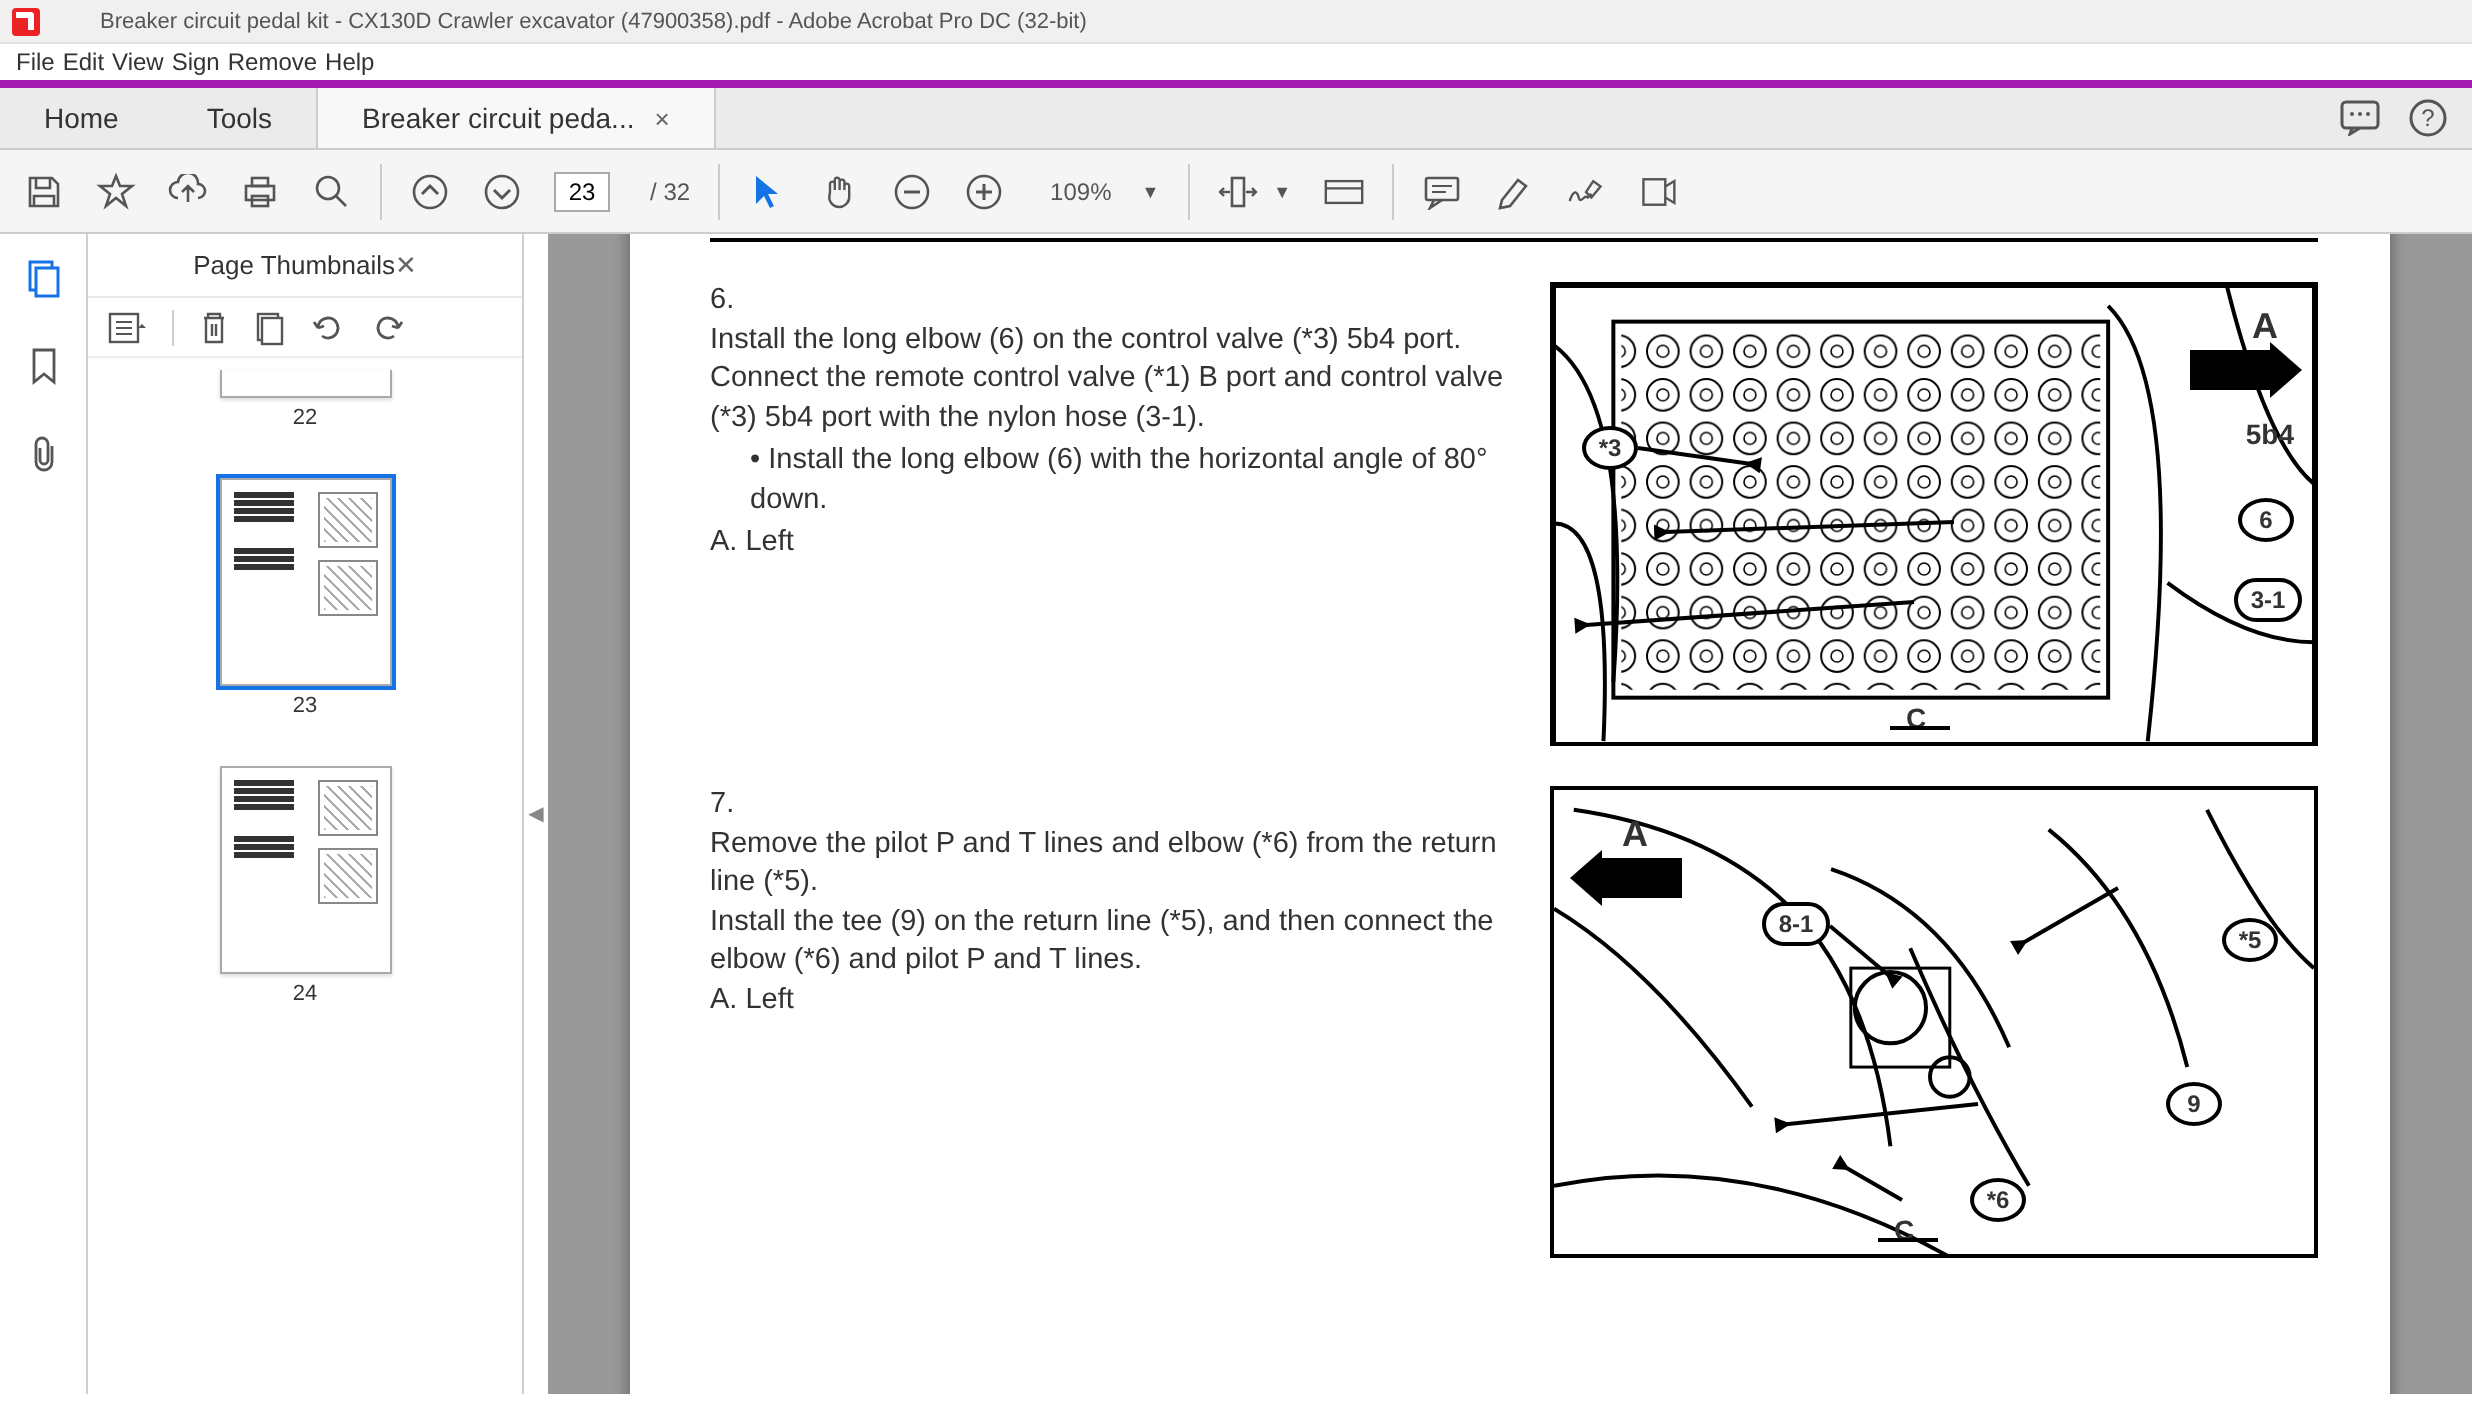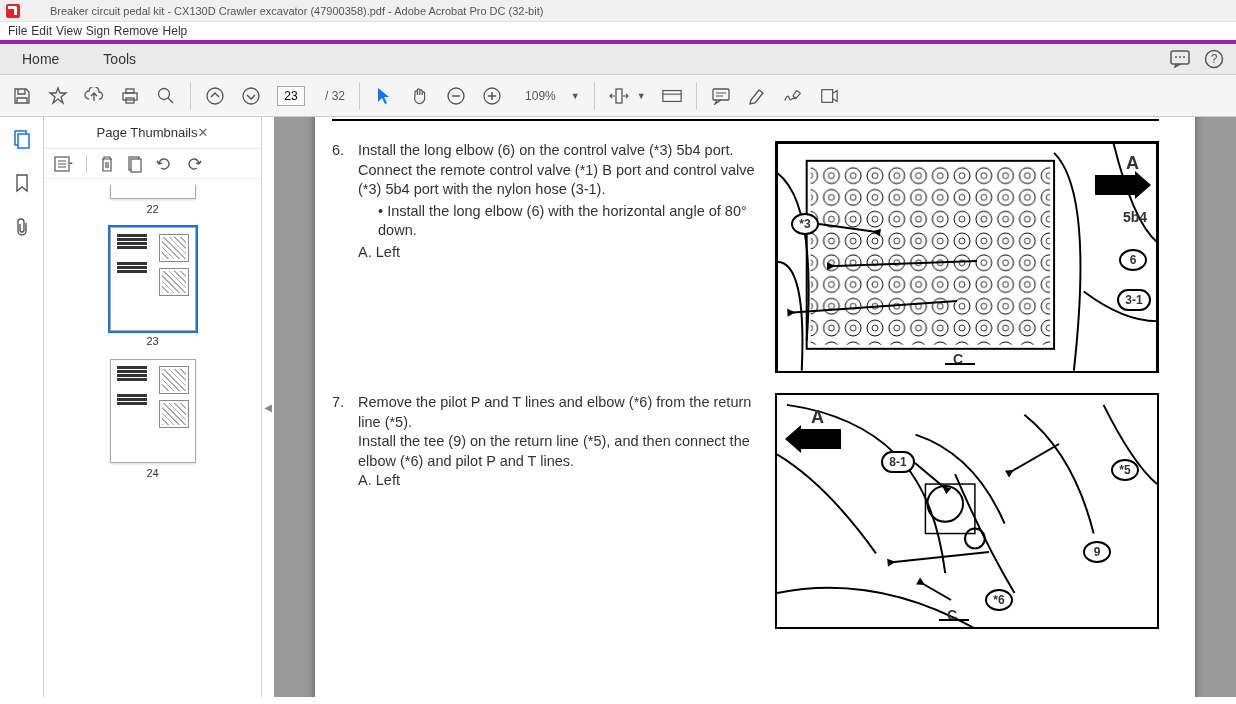--- a/index.html
+++ b/index.html
@@ -38,39 +38,39 @@
 
 .rail { width: 44px; border-right: 1px solid #d0d0d0; display: flex; flex-direction: column; align-items: center; padding-top: 12px; gap: 24px; }
 .rail .ico { color: #555; cursor: default; }
 .rail .ico.active { color: #1473e6; }
 
 
 .thumbs { width: 218px; border-right: 1px solid #d0d0d0; display: flex; flex-direction: column; }
 .thumbs-header { height: 32px; display: flex; align-items: center; padding: 0 10px; justify-content: center; border-bottom: 1px solid #e8e8e8; }
 .thumbs-header span { font-size: 13px; color: #333; }
 .thumbs-tools { height: 30px; display: flex; align-items: center; padding: 0 10px; gap: 12px; border-bottom: 1px solid #eee; }
-.thumbs-body { flex: 1; overflow: hidden; padding: 6px 0; display: flex; flex-direction: column; align-items: center; gap: 12px; }
+.thumbs-body { flex: 1; overflow: hidden; padding: 6px 0; display: flex; flex-direction: column; align-items: center; gap: 24px; }
 .thumb-item { display: flex; flex-direction: column; align-items: center; gap: 4px; }
 .thumb-page { width: 86px; height: 104px; background: #fff; border: 1px solid #aaa; box-shadow: 0 1px 2px rgba(0,0,0,.15); position: relative; }
 .thumb-page.trunc { height: 14px; border-top: none; }
 .thumb-item.selected .thumb-page { outline: 2px solid #1473e6; }
 .thumb-page .mini-text { position: absolute; left: 6px; top: 6px; width: 30px; height: 3px; background: #333; box-shadow: 0 4px 0 #333, 0 8px 0 #333, 0 12px 0 #333, 0 28px 0 #333, 0 32px 0 #333, 0 36px 0 #333; }
 .thumb-page .mini-fig { position: absolute; right: 6px; top: 6px; width: 30px; height: 28px; background: #fff; border: 1px solid #888; }
 .thumb-page .mini-fig::before { content: ""; position: absolute; inset: 2px; background: repeating-linear-gradient(45deg,#aaa,#aaa 1px,transparent 1px,transparent 4px); }
 .thumb-page .mini-fig2 { top: 40px; }
 .thumb-label { font-size: 11px; color: #333; }
 
 
 .collapse { width: 12px; display: flex; align-items: center; justify-content: center; cursor: default; }
 .collapse span { font-size: 10px; color: #888; }
 
 
 .docview { flex: 1; background: #999; overflow: hidden; position: relative; }
 .page { position: absolute; left: 50%; transform: translateX(-50%); top: -12px; width: 880px; height: 720px; background: #fff; box-shadow: 0 2px 8px rgba(0,0,0,.4); }
-.page-inner { padding: 14px 36px 0 17px; }
+.page-inner { padding: 14px 36px 0 40px; }
 .page-rule { height: 2px; background: #000; margin-bottom: 20px; }
 .step { display: flex; gap: 16px; margin-bottom: 20px; }
 .step-text { width: 430px; font-size: 14.5px; line-height: 1.35; }
 .step-num { display: inline-block; width: 22px; }
 .step-body { display: inline-block; width: 400px; vertical-align: top; }
 .bullet { margin: 2px 0 2px 20px; }
 .figure { width: 384px; }
 .fig-box { width: 384px; height: 232px; border: 2px solid #000; position: relative; background: #fff; overflow: hidden; }
 .fig-box.short { height: 236px; }
 .fig-bg { position: absolute; inset: 0; }
@@ -102,20 +102,24 @@
   <span>Edit</span>
   <span>View</span>
   <span>Sign</span>
   <span>Remove</span>
   <span>Help</span>
 </div>
 
 <div class="tabbar">
   <div class="tab">Home</div>
   <div class="tab">Tools</div>
+  <div class="tab doc-tab">
+    <span>Breaker circuit peda...</span>
+    <span class="close">×</span>
+  </div>
   <div class="right-icons">
     <span>
       <svg width="20" height="18" viewBox="0 0 20 18">
           <rect x="1" y="1" width="18" height="13" rx="2" fill="none" stroke="#555" stroke-width="1.5"></rect>
           <path d="M6 14 L5 17 L10 14" fill="none" stroke="#555" stroke-width="1.5"></path>
           <circle cx="6" cy="7" r="1" fill="#555"></circle>
           <circle cx="10" cy="7" r="1" fill="#555"></circle>
           <circle cx="14" cy="7" r="1" fill="#555"></circle>
         </svg>
     </span>

